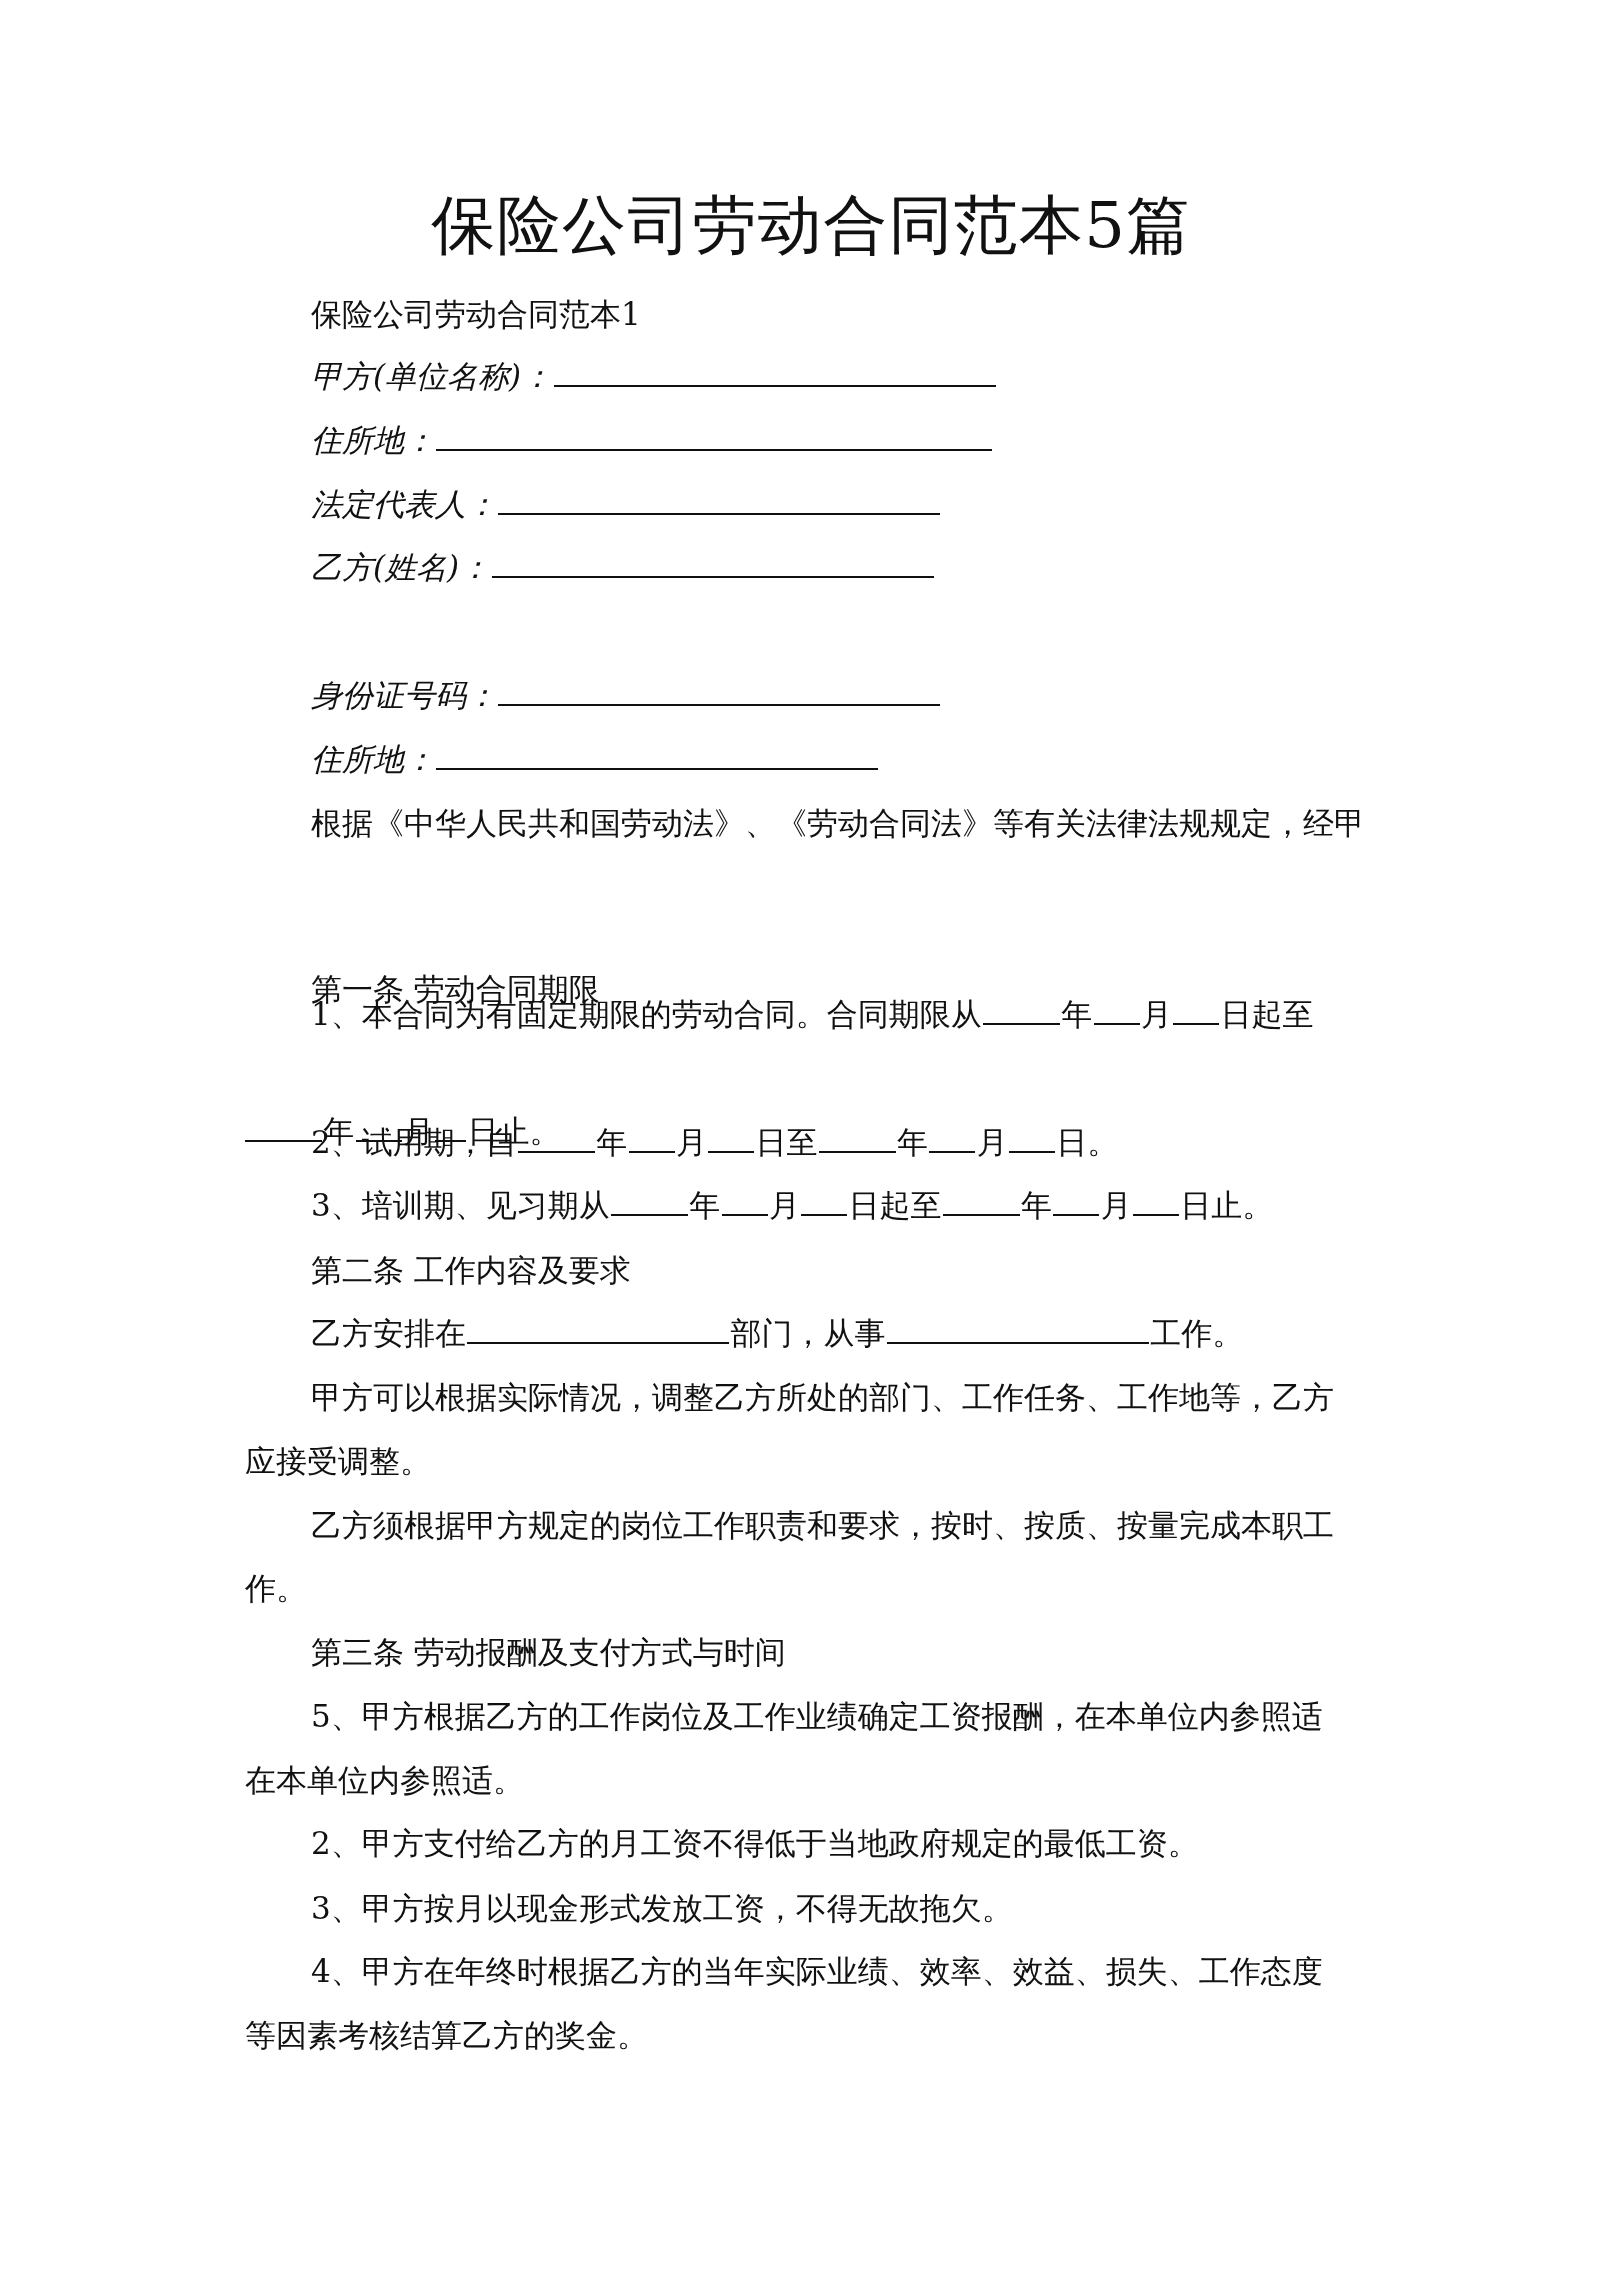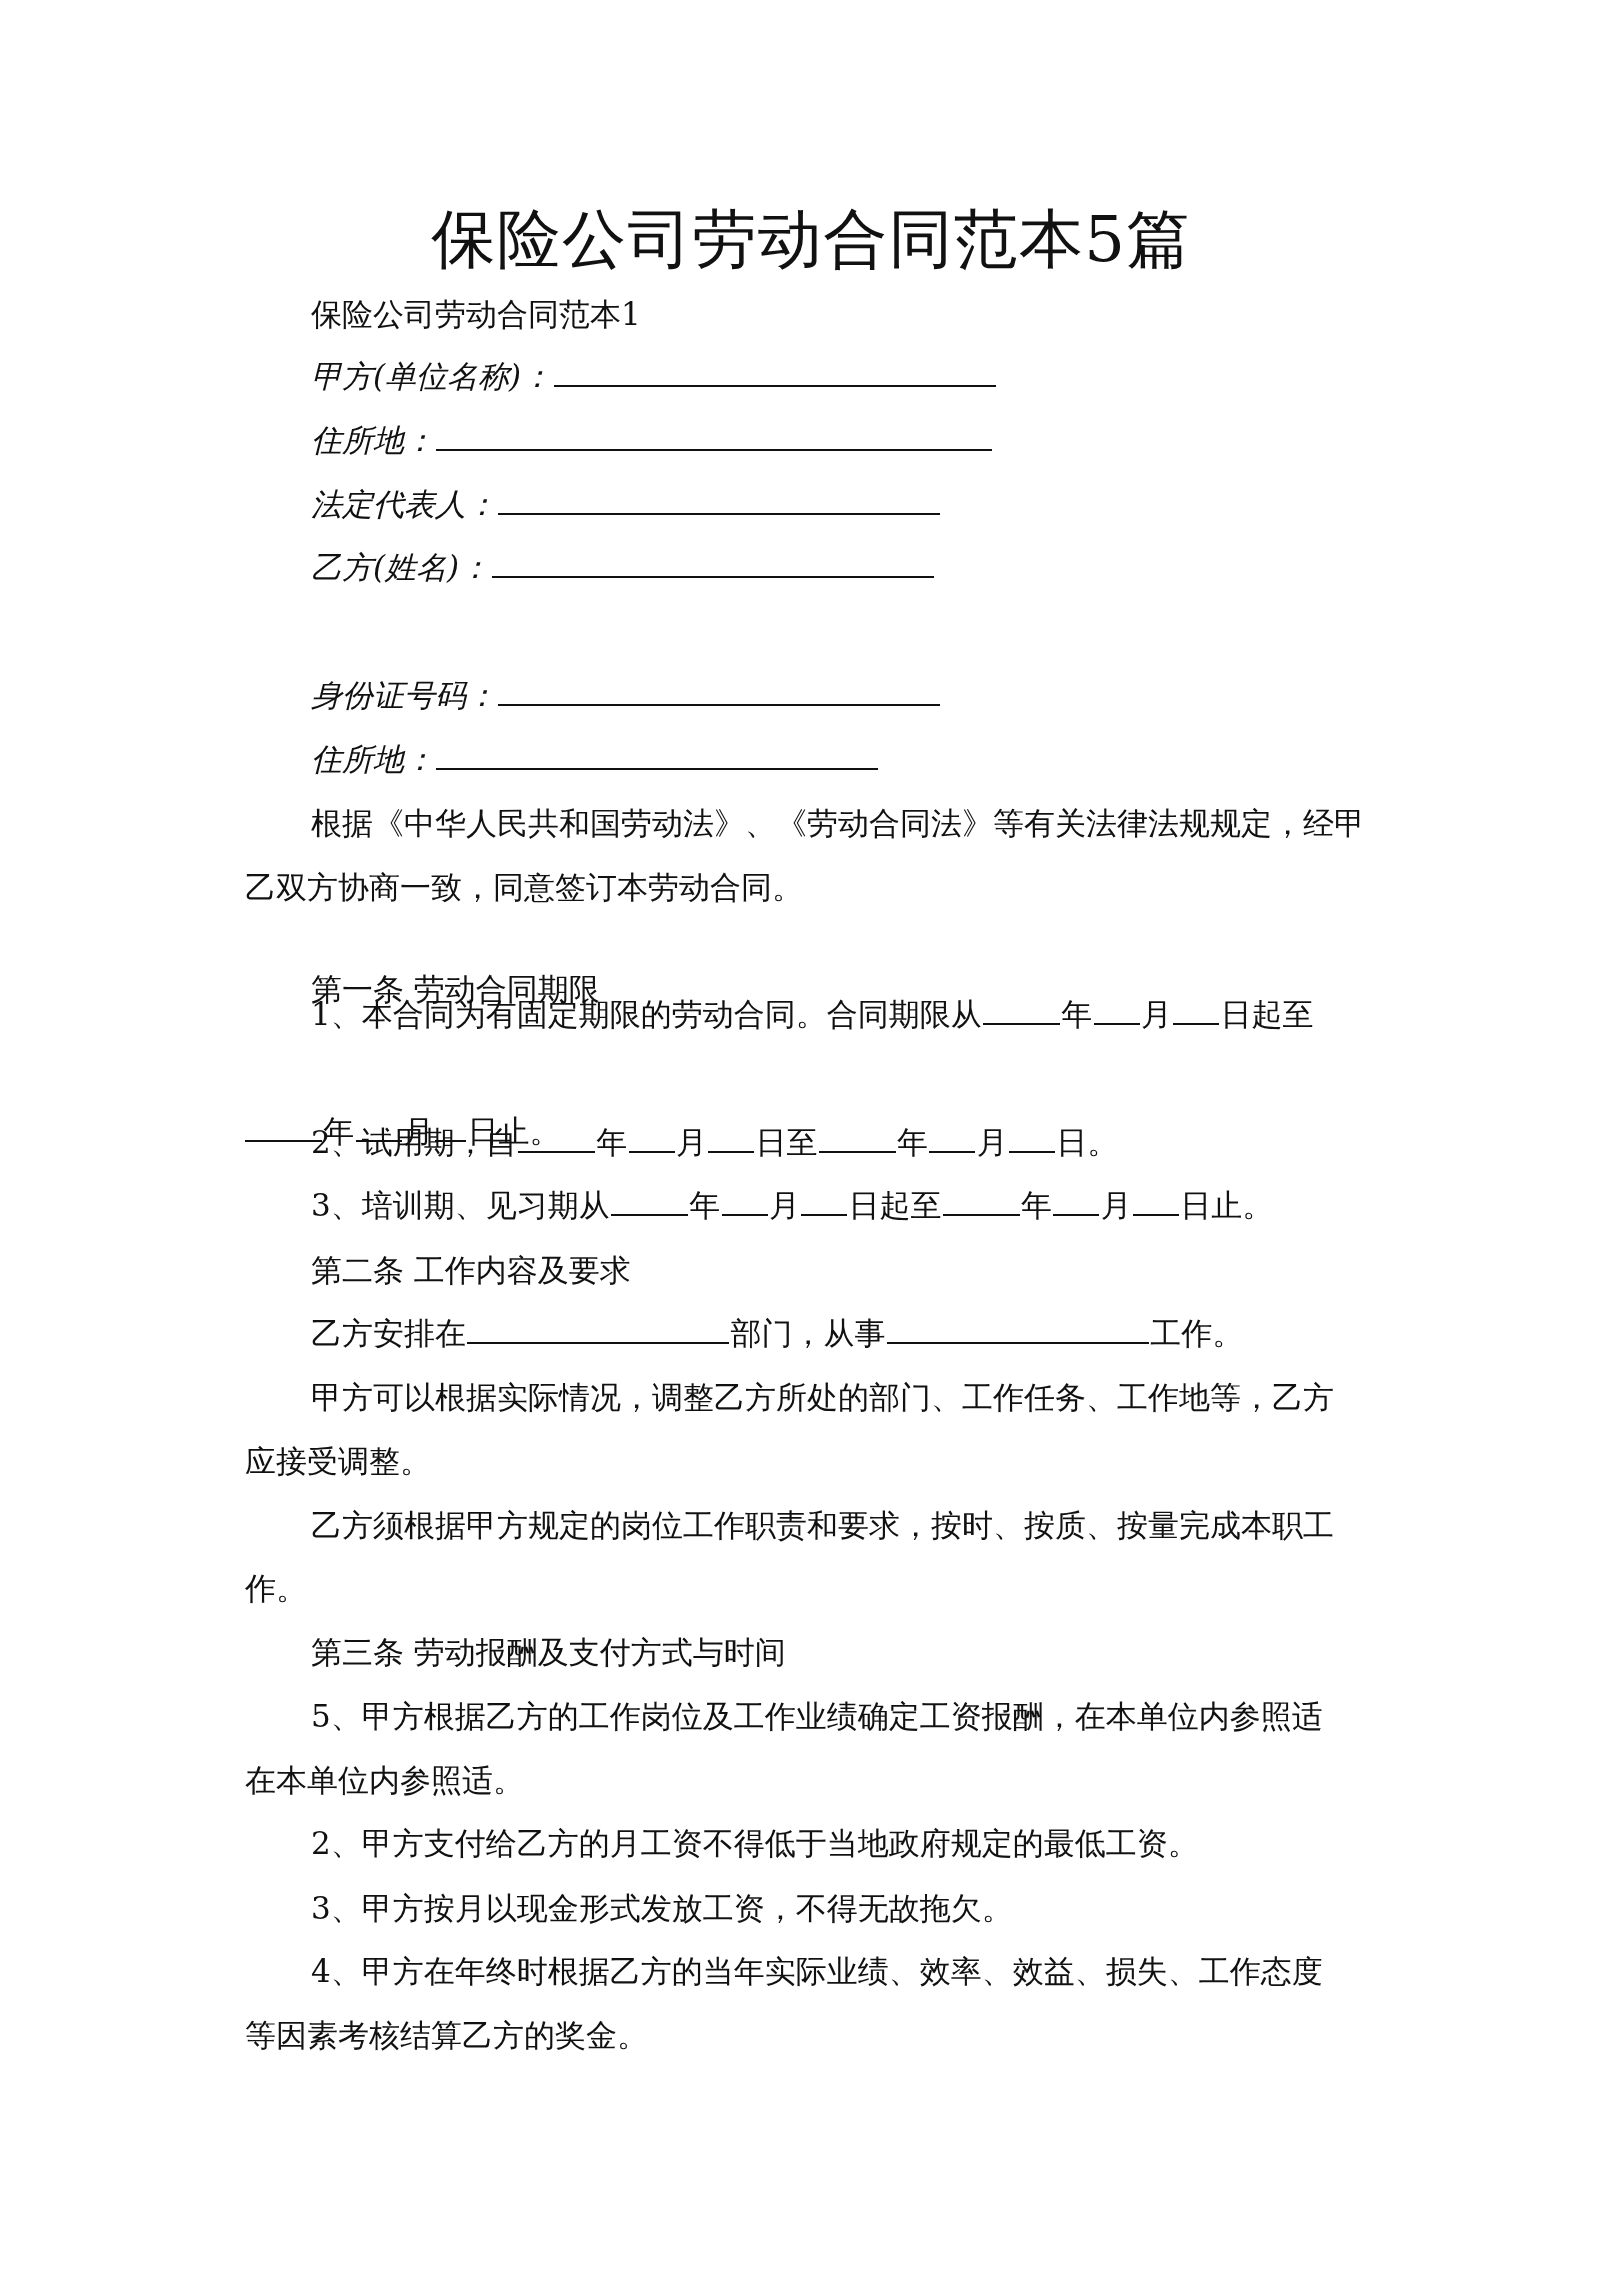--- a/index.html
+++ b/index.html
@@ -18,21 +18,21 @@
     .page {
       position: absolute;
       left: 0; top: 0;
       width: 1623px;
       height: 2295px;
     }
     .title {
       position: absolute;
       left: 0;
       width: 1623px;
-      top: 193px;
+      top: 179px;
       text-align: center;
       font-size: 64px;
       line-height: 92px;
       letter-spacing: 1.3px;
       margin: 0;
       font-weight: normal;
     }
     .line {
       position: absolute;
       font-size: 31px;
@@ -73,21 +73,20 @@
     <span class="field-label">乙方(姓名)：</span><span class="blank" style="width:442px"></span>
   </p>
   <p class="line indent" style="top:672px">
     <span class="field-label">身份证号码：</span><span class="blank" style="width:442px"></span>
   </p>
   <p class="line indent" style="top:736px">
     <span class="field-label">住所地：</span><span class="blank" style="width:442px"></span>
   </p>
 
   <p class="line indent" style="top:800px">根据《中华人民共和国劳动法》、《劳动合同法》等有关法律法规规定，经甲</p>
-  <p class="line flush" style="top:864px">乙双方协商一致，同意签订本劳动合同。</p>
 
   <p class="line indent" style="top:966px">第一条  劳动合同期限</p>
 
   <p class="line indent" style="top:991px">
     <span>1、本合同为有固定期限的劳动合同。合同期限从</span><span class="blank" style="width:77px"></span><span>年</span><span class="blank" style="width:46px"></span><span>月</span><span class="blank" style="width:46px"></span><span>日起至</span>
   </p>
   <p class="line flush" style="top:1108px">
     <span class="blank" style="width:77px;margin-left:0"></span><span>年</span><span class="blank" style="width:46px"></span><span>月</span><span class="blank" style="width:31px"></span><span>日止。</span>
   </p>
 

